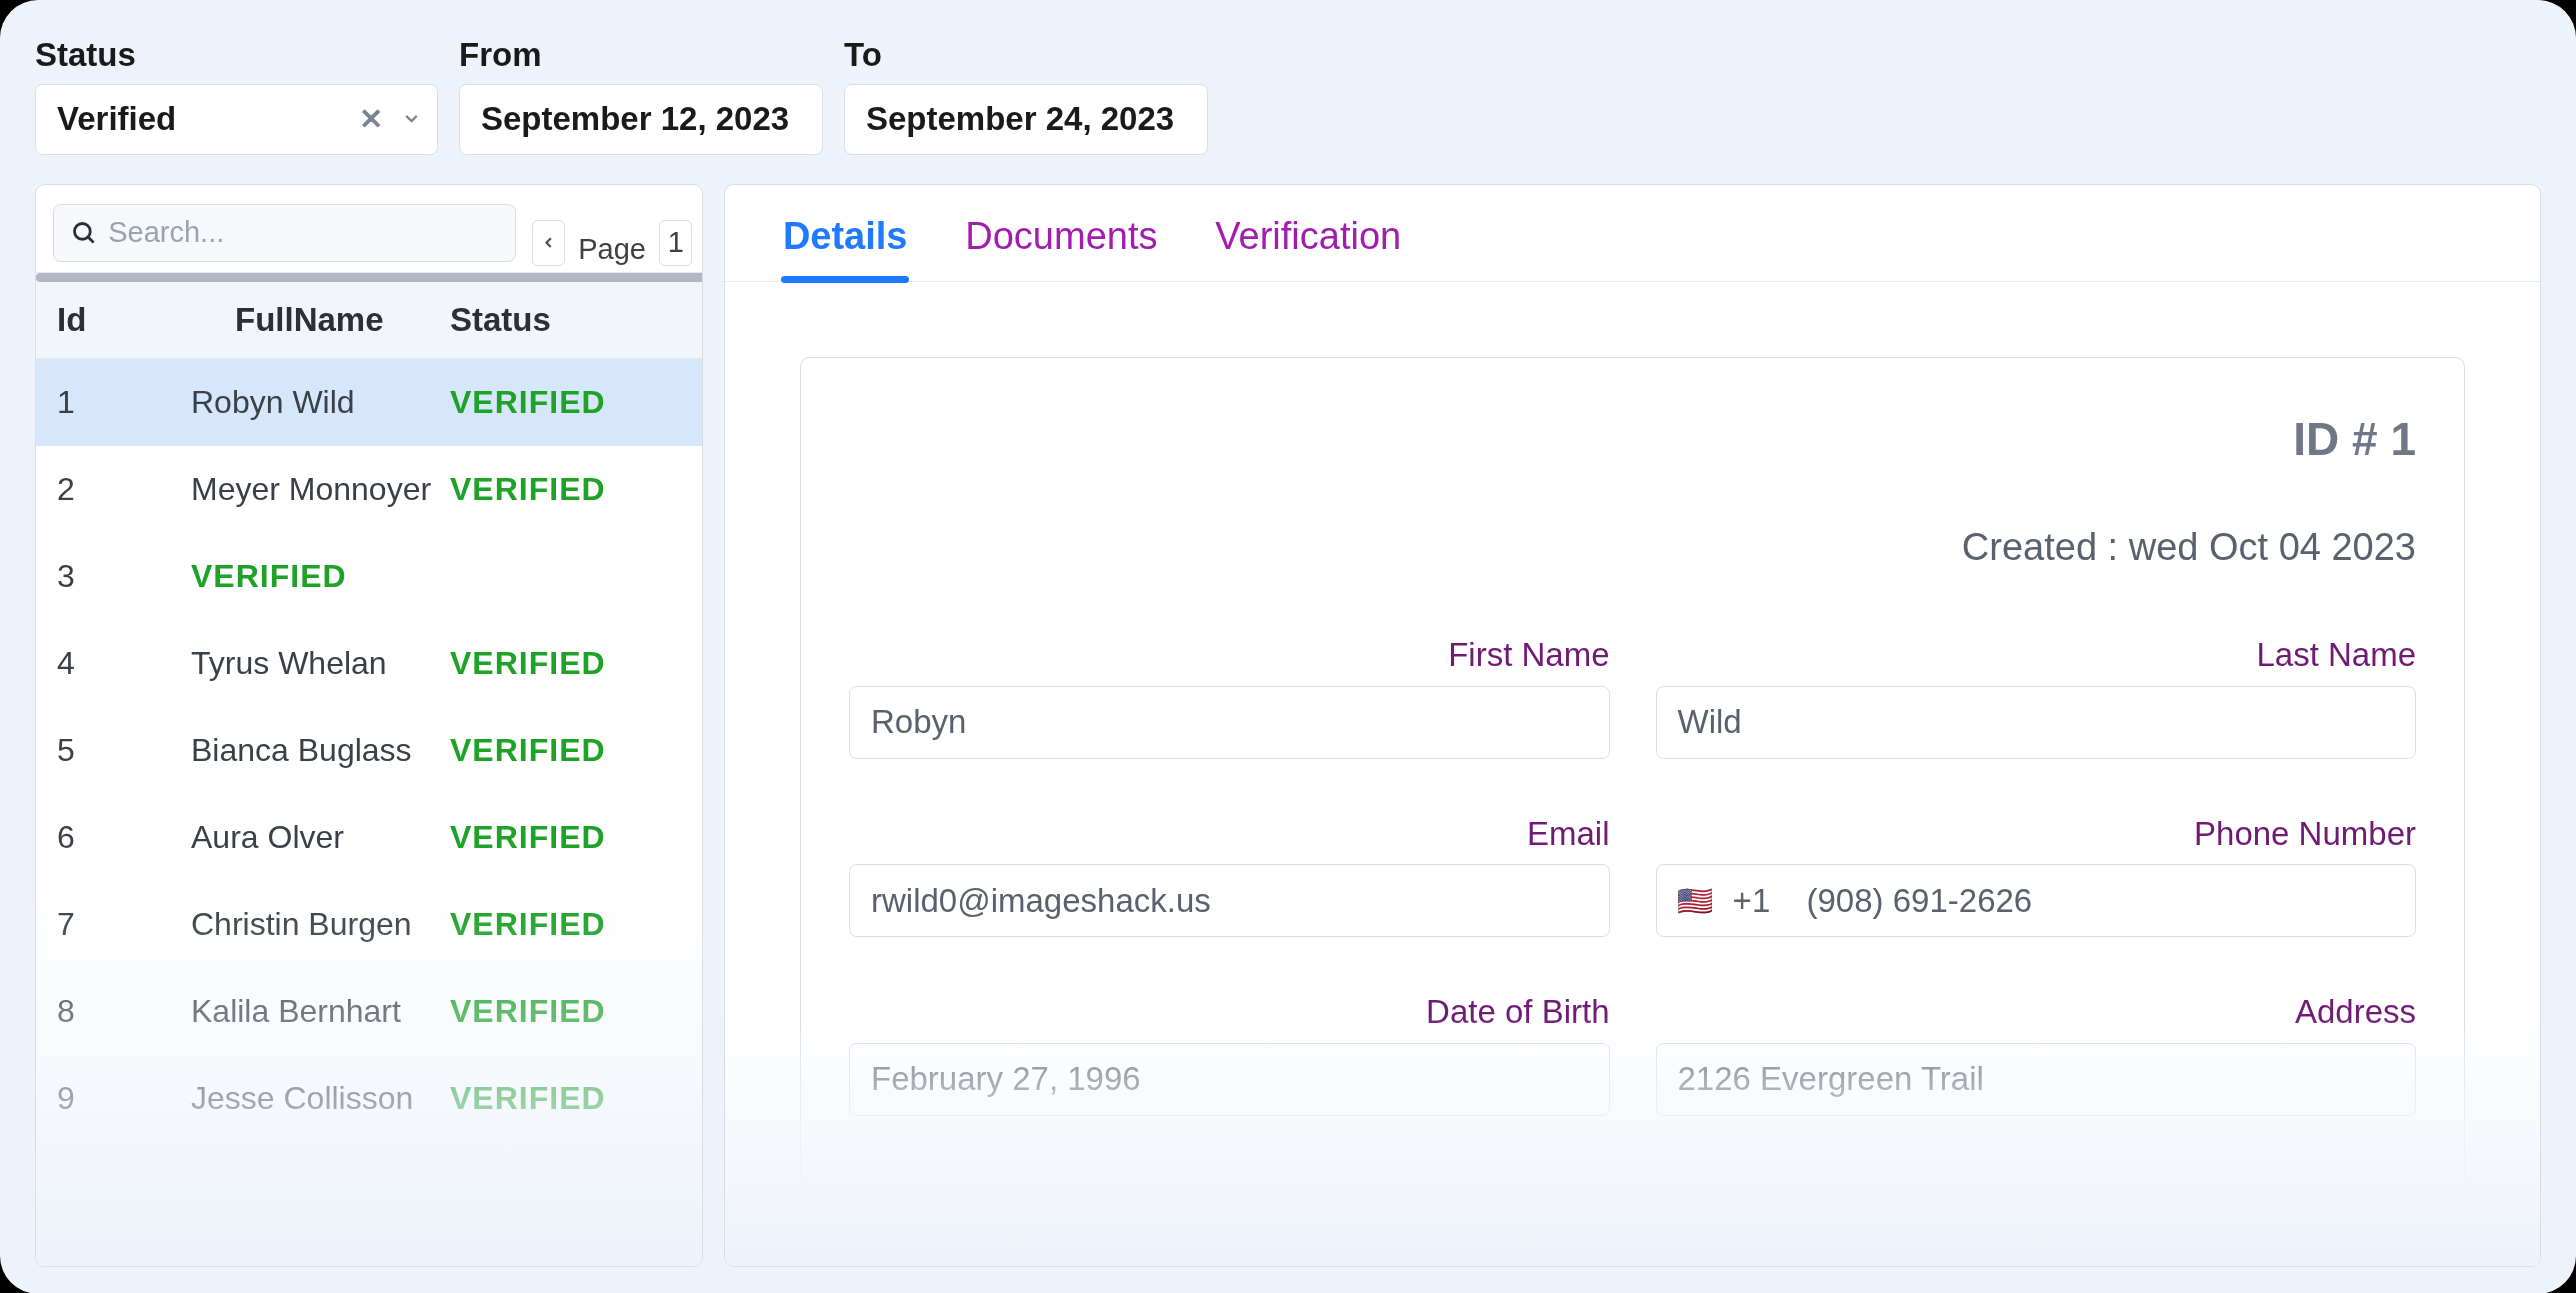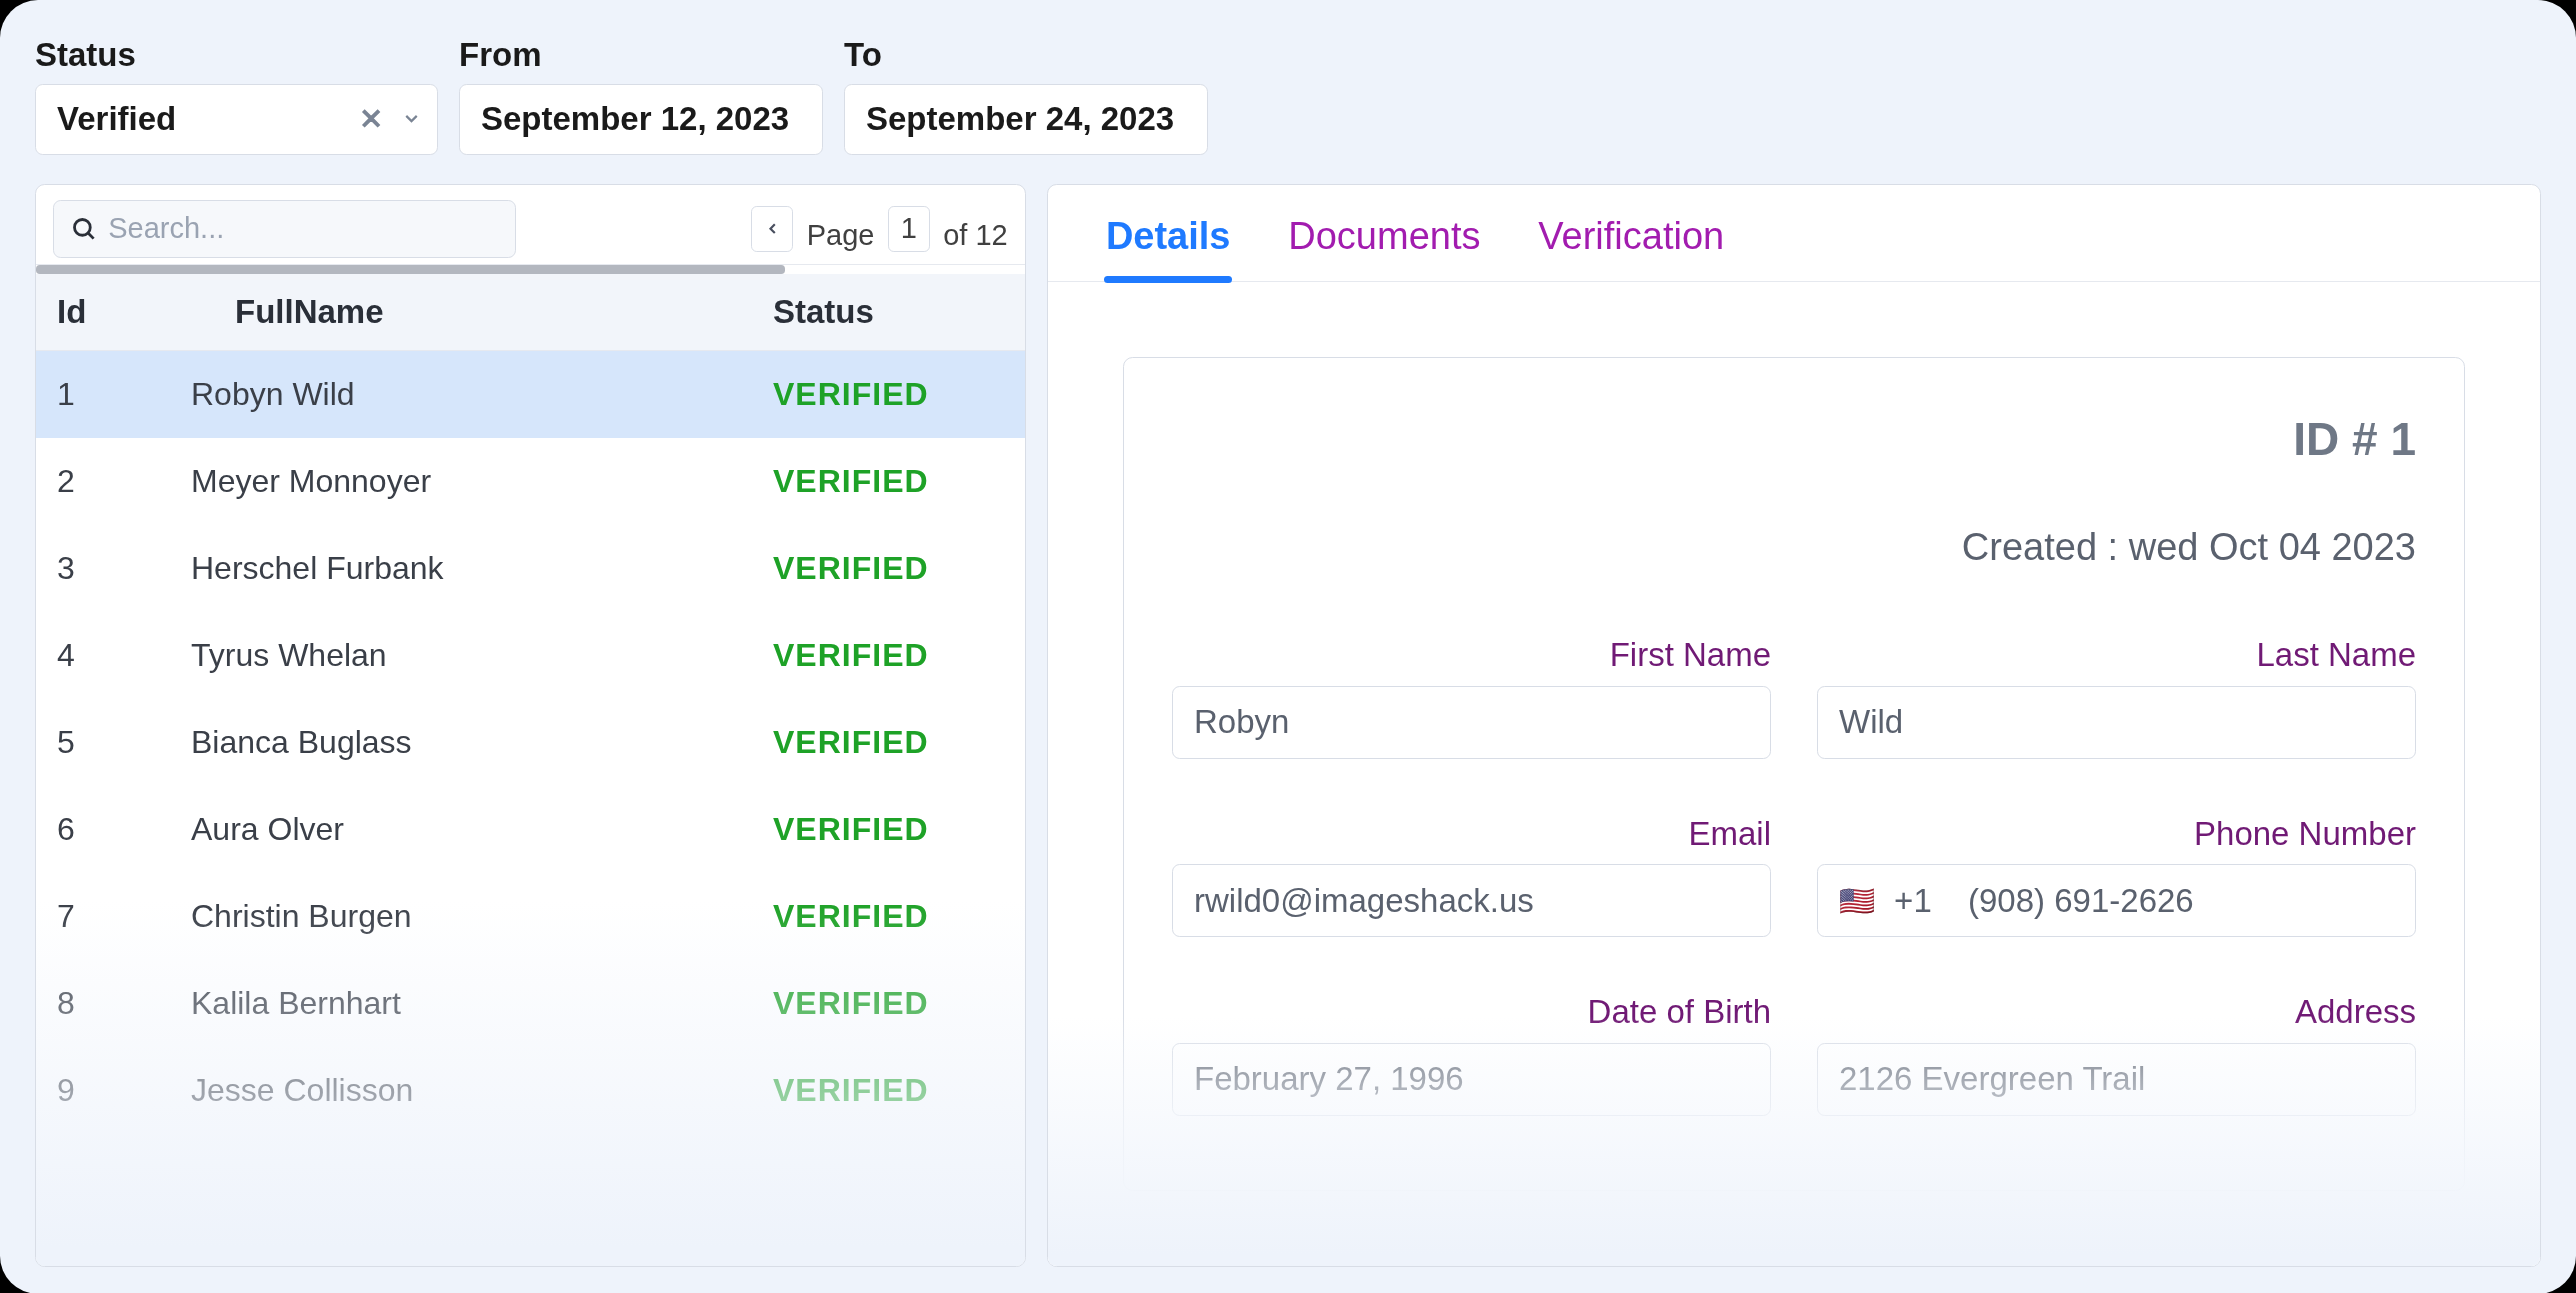--- a/index.html
+++ b/index.html
@@ -11,21 +11,21 @@
 .filter-label { font-size: 33px; font-weight: 600; color: #1a1a1a; }
 .filter-input { height: 71px; border: 1.9px solid #d8dde6; border-radius: 7.7px; background: #fff; font-size: 33px; font-weight: 700; color: #1a1a1a; padding: 0 21px; display: flex; align-items: center; }
 .status-select { width: 403px; padding-right: 9.6px; justify-content: space-between; }
 .status-select .value { font-weight: 700; }
 .status-ctrls { display: flex; align-items: center; gap: 5.8px; }
 .status-ctrls .x, .status-ctrls .chev { color: #7a8494; font-size: 29px; padding: 5.8px; cursor: pointer; }
 .date-input { width: 364px; }
 
 .content { display: flex; gap: 21px; padding: 0 35px 0 35px; height: calc(100% - 211px); }
 
-.left { width: 991px; border: 1.9px solid #d8dde6; border-radius: 9.6px; background: #fff; display: flex; flex-direction: column; overflow: hidden; position: relative; }
+.left { width: 668px; border: 1.9px solid #d8dde6; border-radius: 9.6px; background: #fff; display: flex; flex-direction: column; overflow: hidden; position: relative; }
 .left-top { display: flex; align-items: center; gap: 15.4px; padding: 15.4px 17.3px 5.8px 17.3px; border-bottom: 1.9px solid #e6e9ef; }
 .search-box { flex: 0 0 463px; height: 58px; border: 1.9px solid #d8dde6; border-radius: 7.7px; background: #f6f8fb; display: flex; align-items: center; gap: 11.5px; padding: 0 15.4px; }
 .search-box input { border: none; outline: none; background: transparent; font-size: 29px; color: #1a1a1a; flex: 1; }
 .search-box input::placeholder { color: #9aa3b2; }
 .search-icon svg { display: block; }
 .pager { margin-left: auto; display: flex; align-items: flex-end; gap: 13.4px; font-size: 29px; color: #404040; }
 .page-btn { width: 42px; height: 46px; border: 1.9px solid #d8dde6; border-radius: 5.8px; background: #fff; display: inline-flex; align-items: center; justify-content: center; cursor: pointer; color: #4a5060; }
 .page-num { width: 42px; height: 46px; border: 1.9px solid #d8dde6; border-radius: 5.8px; display: inline-flex; align-items: center; justify-content: center; }
 
 .scroll-indicator { height: 9.6px; background: transparent; position: relative; }
@@ -138,21 +138,20 @@
           <div class="cell-name">Robyn Wild</div>
           <div class="cell-status">VERIFIED</div>
         </div>
         <div class="row">
           <div class="cell-id">2</div>
           <div class="cell-name">Meyer Monnoyer</div>
           <div class="cell-status">VERIFIED</div>
         </div>
         <div class="row">
           <div class="cell-id">3</div>
-          <div class="cell-name">Herschel Furbank</div>
           <div class="cell-status">VERIFIED</div>
         </div>
         <div class="row">
           <div class="cell-id">4</div>
           <div class="cell-name">Tyrus Whelan</div>
           <div class="cell-status">VERIFIED</div>
         </div>
         <div class="row">
           <div class="cell-id">5</div>
           <div class="cell-name">Bianca Buglass</div>

